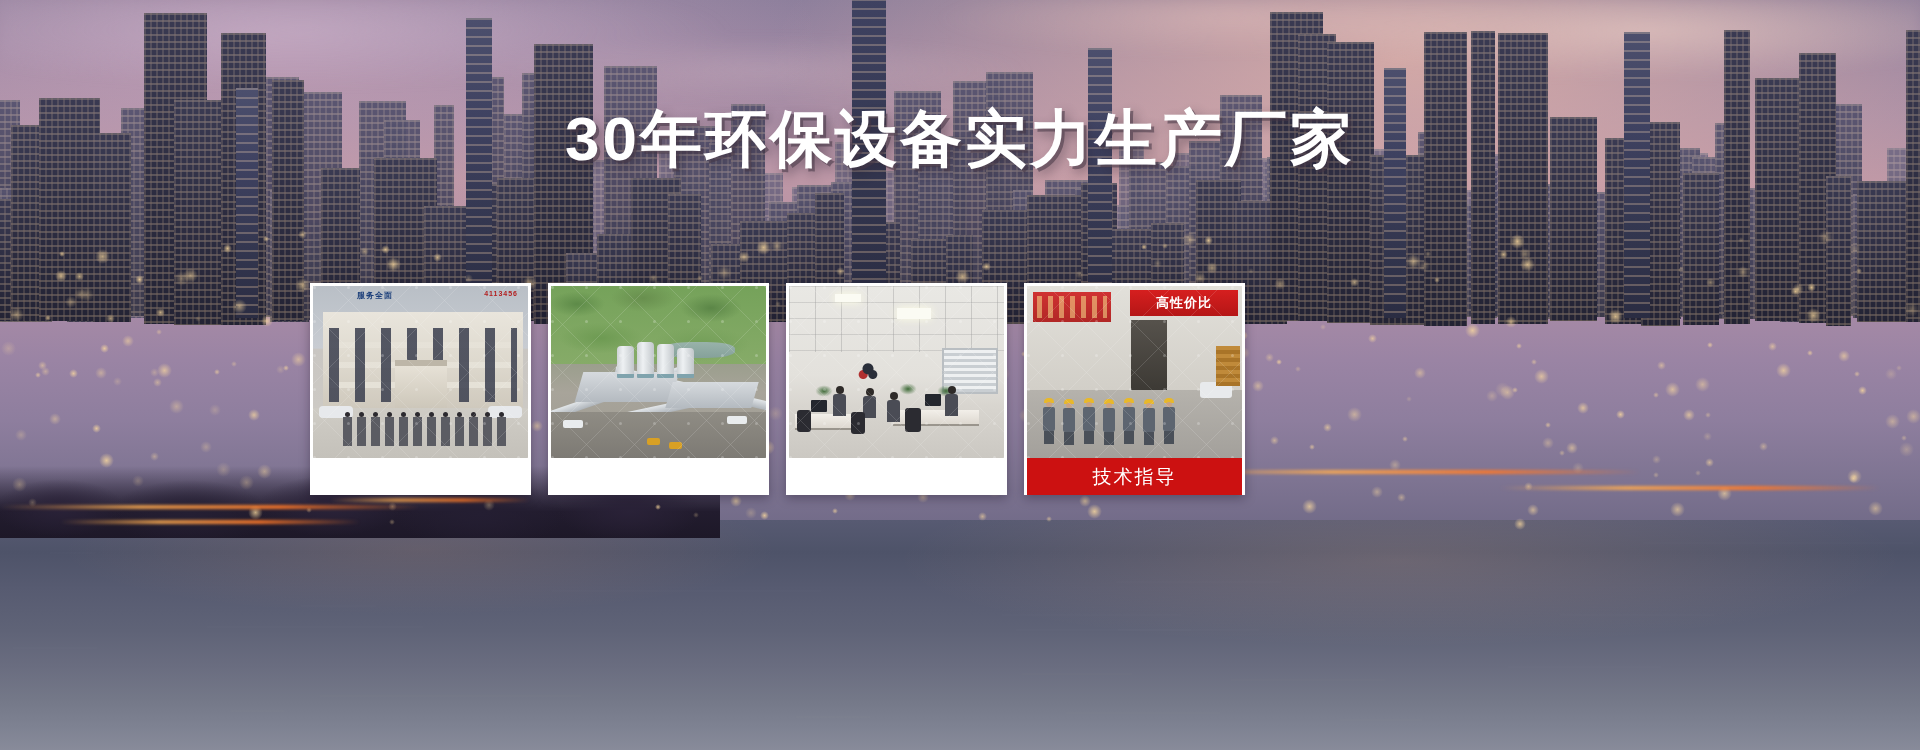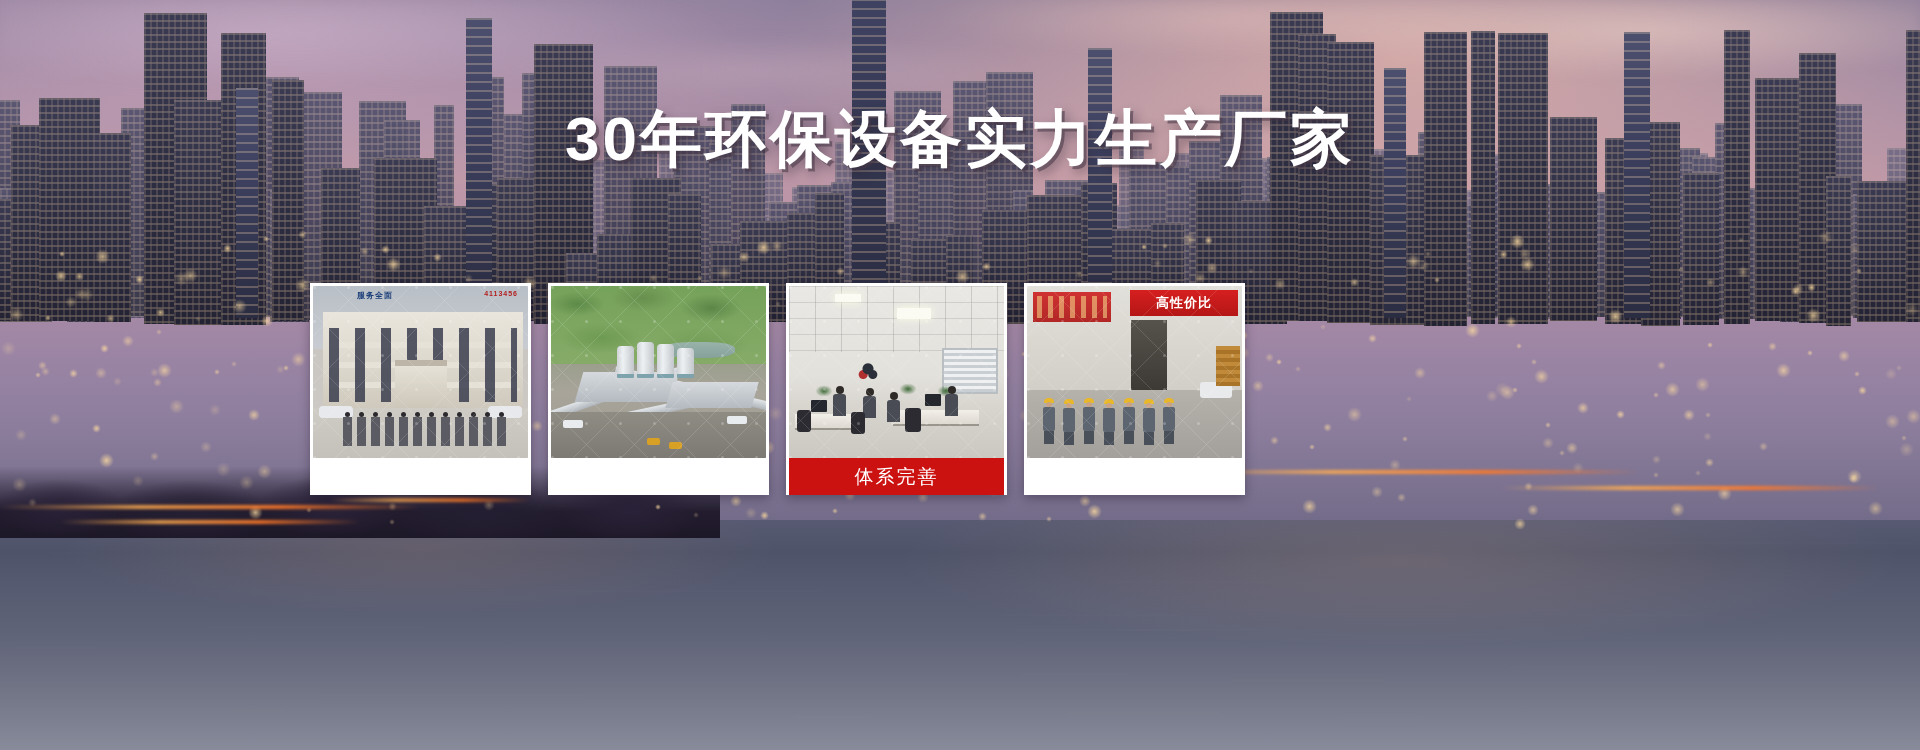--- a/index.html
+++ b/index.html
@@ -1069,23 +1069,20 @@
             <span class="wm-dot" style="left: 204px; top: 136px;"></span>
             <span class="wm-dot" style="left: 0px; top: 170px;"></span>
             <span class="wm-dot" style="left: 34px; top: 170px;"></span>
             <span class="wm-dot" style="left: 68px; top: 170px;"></span>
             <span class="wm-dot" style="left: 102px; top: 170px;"></span>
             <span class="wm-dot" style="left: 136px; top: 170px;"></span>
             <span class="wm-dot" style="left: 170px; top: 170px;"></span>
             <span class="wm-dot" style="left: 204px; top: 170px;"></span>
           </div>
       </div>
-      <div class="card-label">
-        <span>体系完善</span>
-      </div>
     </div>
 
     <div class="card">
       <div class="card-photo">
         <div class="p4">
           <div class="p4-wall"></div>
           <div class="p4-banner2"></div>
           <div class="p4-redbanner">
             <span>高性价比</span>
           </div>
@@ -1176,16 +1173,19 @@
             <span class="wm-dot" style="left: 204px; top: 136px;"></span>
             <span class="wm-dot" style="left: 0px; top: 170px;"></span>
             <span class="wm-dot" style="left: 34px; top: 170px;"></span>
             <span class="wm-dot" style="left: 68px; top: 170px;"></span>
             <span class="wm-dot" style="left: 102px; top: 170px;"></span>
             <span class="wm-dot" style="left: 136px; top: 170px;"></span>
             <span class="wm-dot" style="left: 170px; top: 170px;"></span>
             <span class="wm-dot" style="left: 204px; top: 170px;"></span>
           </div>
       </div>
+      <div class="card-label">
+        <span>技术指导</span>
+      </div>
     </div>
 
   </div>
 </div>
 
 </body></html>

